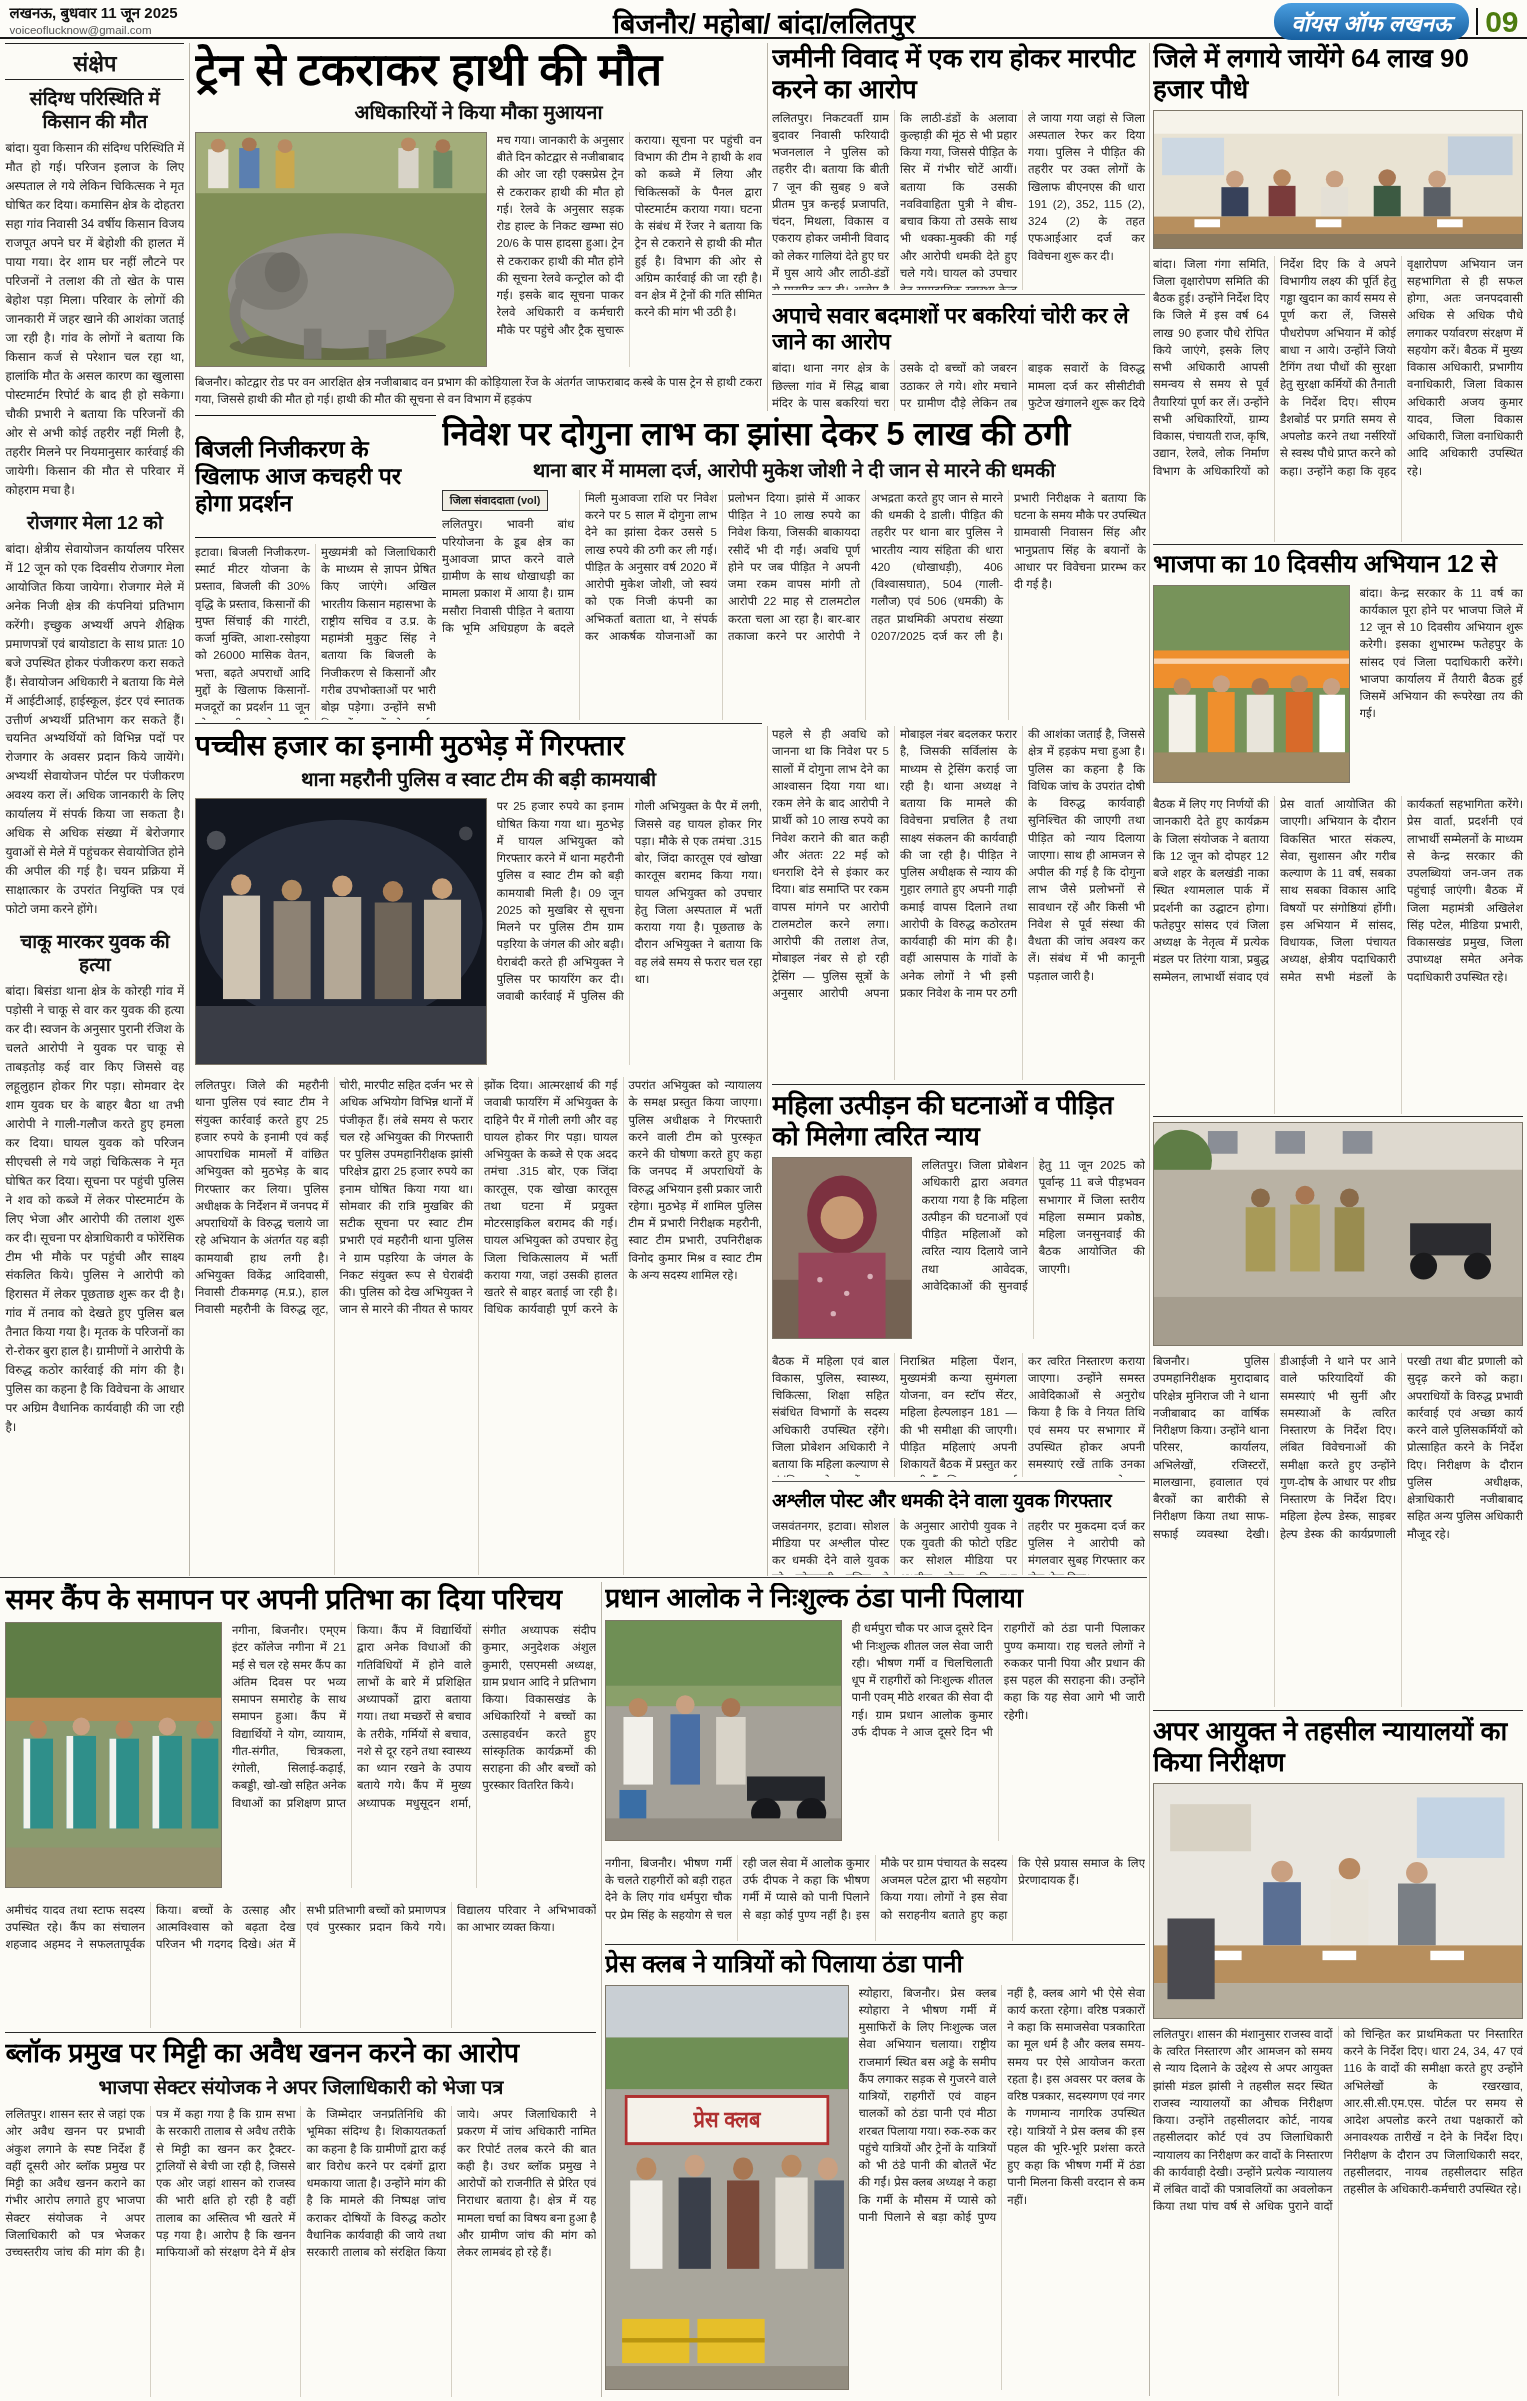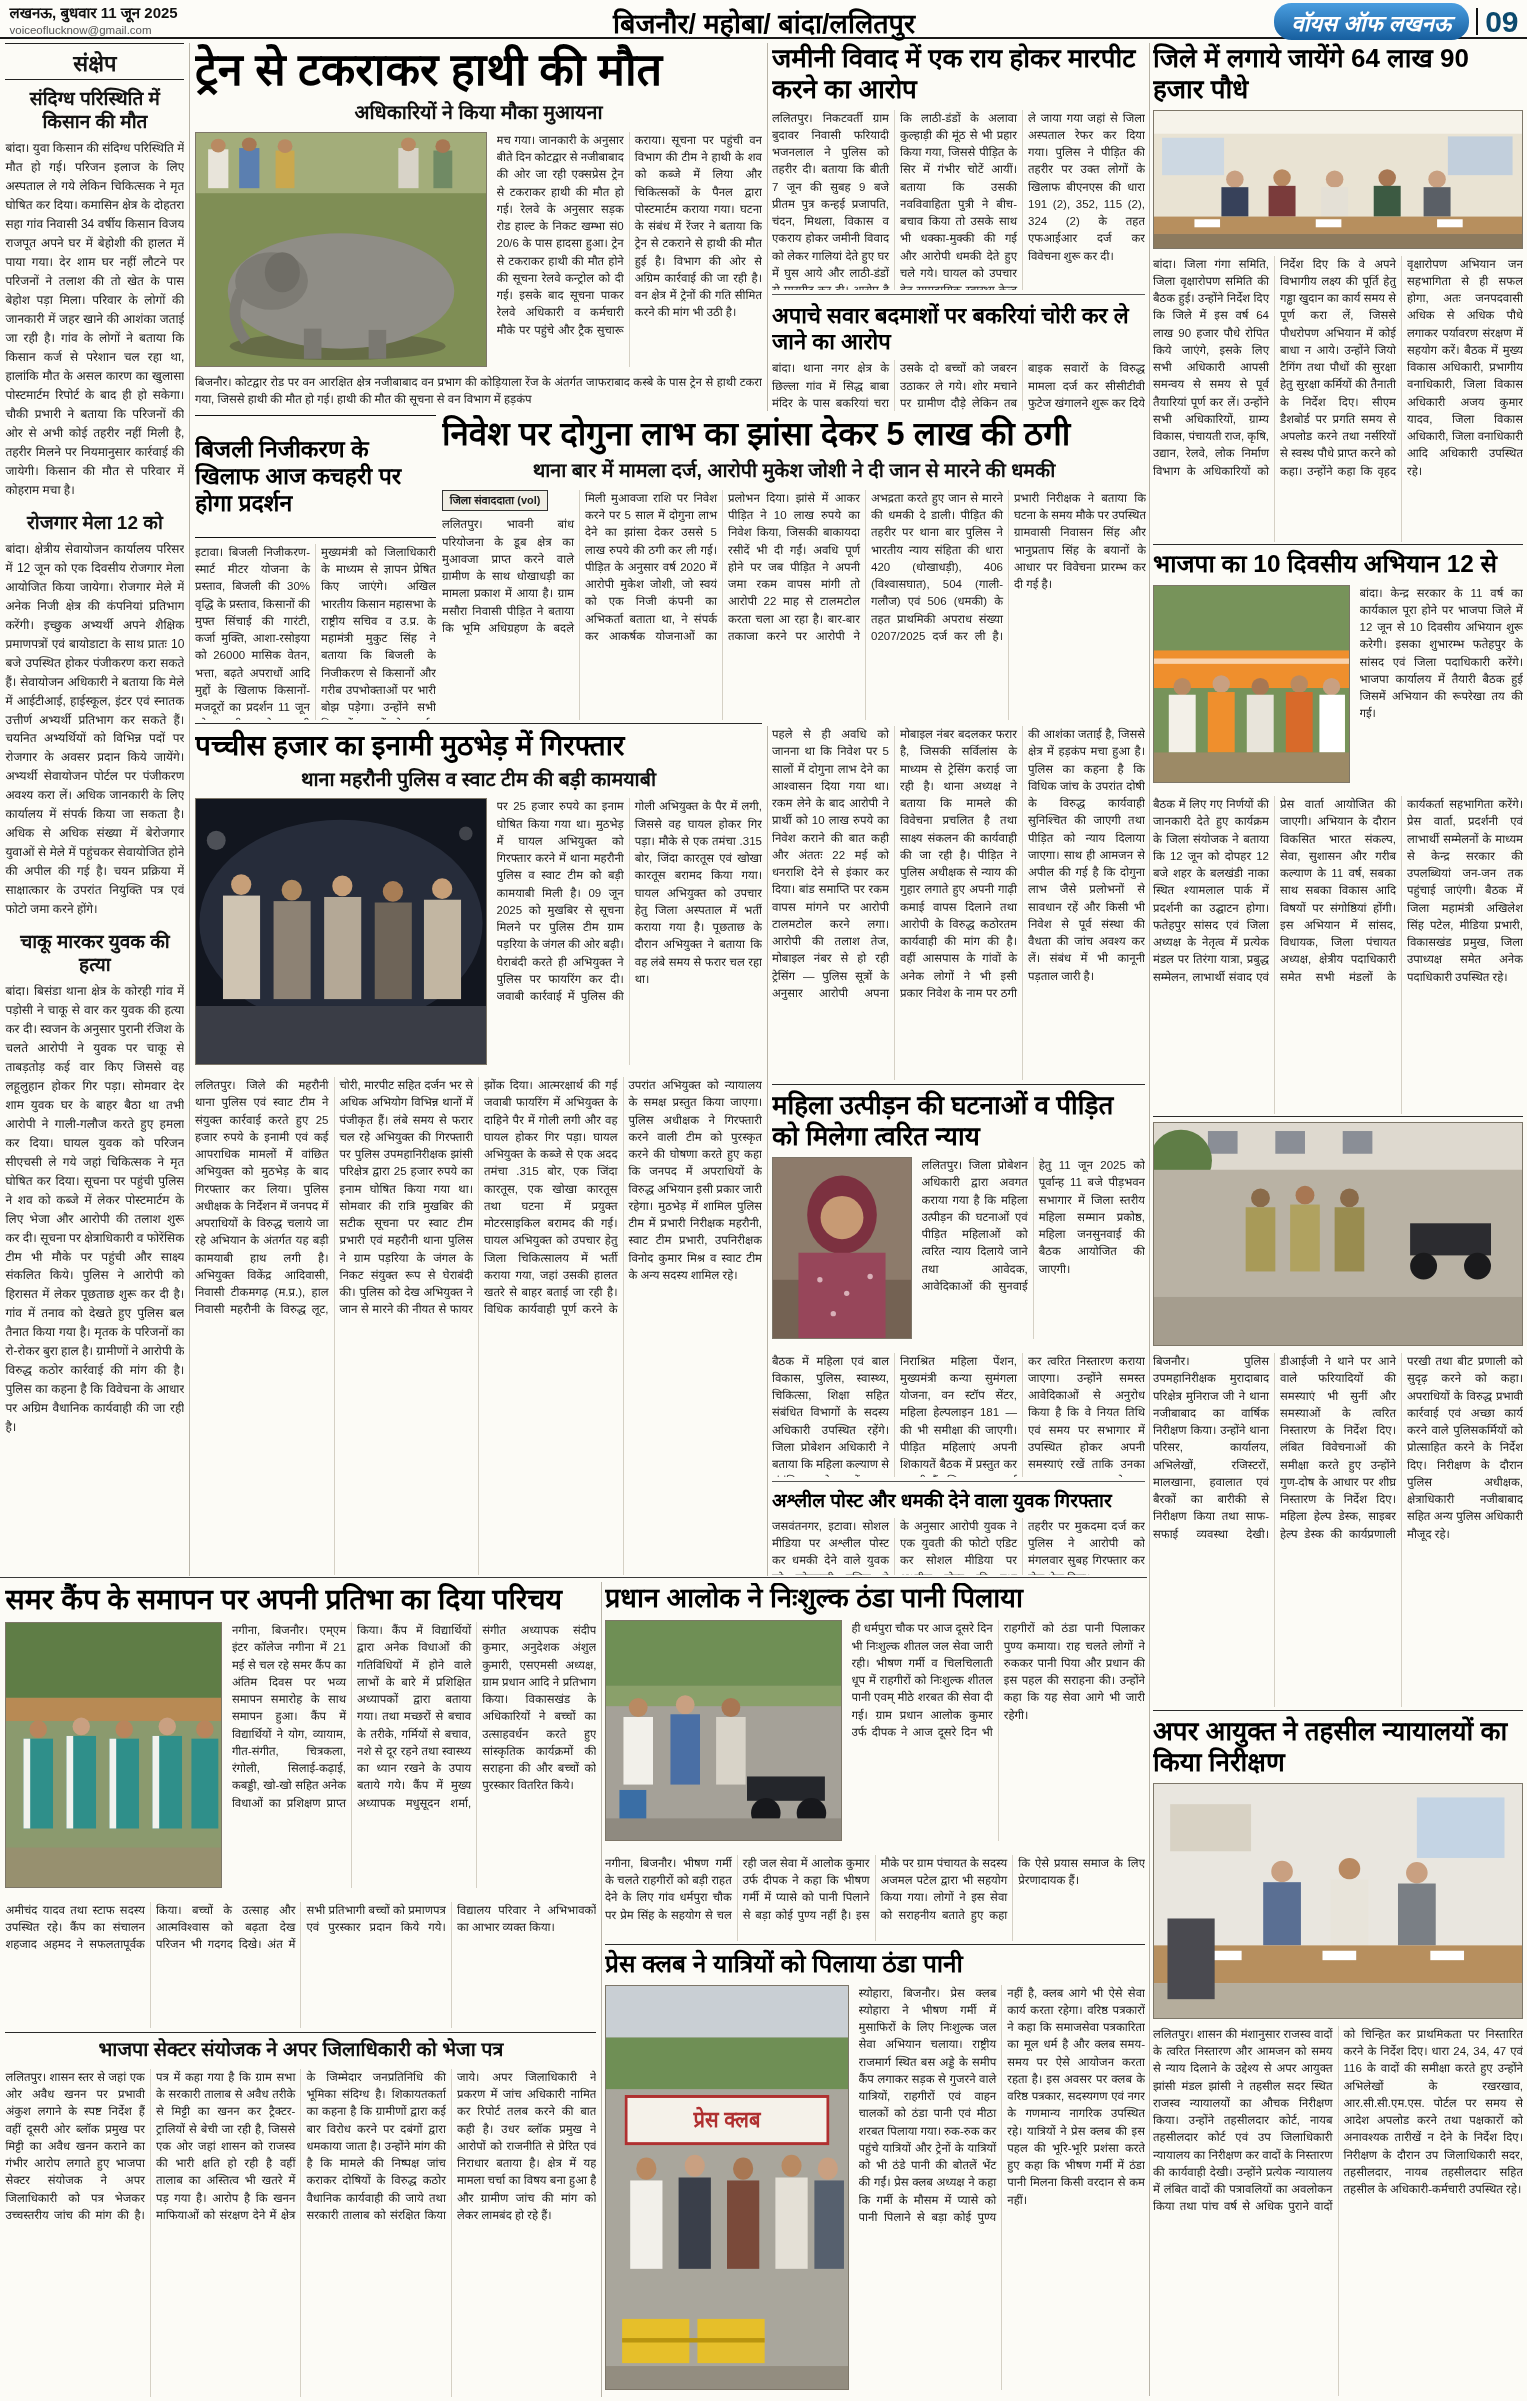--- a/index.html
+++ b/index.html
@@ -11,21 +11,21 @@
   .hdr-left{position:absolute;left:9.5px;top:4.1px;line-height:1.25}
   .hdr-date{font-size:15px;font-weight:bold;color:#111}
   .hdr-email{font-size:11.5px;color:#555}
   .hdr-center{position:absolute;left:50%;top:4.1px;transform:translateX(-50%);
               font-size:27px;font-weight:bold;color:#000;white-space:nowrap}
   .hdr-right{position:absolute;right:9.5px;top:3.4px;display:flex;align-items:center;gap:6.8px}
   .brand-pill{display:inline-block;padding:3.4px 17.6px;border-radius:17.6px;
               background:linear-gradient(#4a9ee0,#175f9f);color:#fff;font-size:22px;
               font-weight:bold;font-style:italic;white-space:nowrap}
   .pgbar{width:2.7px;height:27px;background:#111}
-  .pgnum{font-size:30px;font-weight:bold;color:#0c4a6e}
+  .pgnum{font-size:30px;font-weight:bold;color:#4d7c0f}
   
   .vrule{position:absolute;width:0.7px;background:#b9b4a8}
   .hline{position:absolute;height:1.4px;background:#3a3a3a}
   
   .art{position:absolute;display:flex;flex-direction:column;overflow:hidden}
   .rtop{border-top:1.4px solid #2a2a2a;padding-top:5.4px}
   .rtop-thin{border-top:0.7px solid #555;padding-top:8px}
   .hl{font-weight:bold;line-height:1.18;color:#000;margin-bottom:5.4px}
   .hl-66{font-size:45px}.hl-50{font-size:28px}.hl-48{font-size:33px}.hl-42{font-size:28.5px}
   .hl-40{font-size:27px}.hl-38{font-size:26px}.hl-36{font-size:24.4px}.hl-34{font-size:23px}
@@ -334,20 +334,21 @@
             <rect x="276" y="170" width="40" height="132" fill="#2f8f8a"></rect>
           <rect y="330" width="320" height="58" fill="#97906f"></rect>
         </svg>
       </div>
       <div class="body cols-3 grow">नगीना, बिजनौर। एम्एम इंटर कॉलेज नगीना में 21 मई से चल रहे समर कैंप का अंतिम दिवस पर भव्य समापन समारोह के साथ समापन हुआ। कैंप में विद्यार्थियों ने योग, व्यायाम, गीत-संगीत, चित्रकला, रंगोली, सिलाई-कढ़ाई, कबड्डी, खो-खो सहित अनेक विधाओं का प्रशिक्षण प्राप्त किया। कैंप में विद्यार्थियों द्वारा अनेक विधाओं की गतिविधियों में होने वाले लाभों के बारे में प्रशिक्षित अध्यापकों द्वारा बताया गया। तथा मच्छरों से बचाव के तरीके, गर्मियों से बचाव, नशे से दूर रहने तथा स्वास्थ्य का ध्यान रखने के उपाय बताये गये। कैंप में मुख्य अध्यापक मधुसूदन शर्मा, संगीत अध्यापक संदीप कुमार, अनुदेशक अंशुल कुमारी, एसएमसी अध्यक्ष, ग्राम प्रधान आदि ने प्रतिभाग किया। विकासखंड के अधिकारियों ने बच्चों का उत्साहवर्धन करते हुए सांस्कृतिक कार्यक्रमों की सराहना की और बच्चों को पुरस्कार वितरित किये।</div>
     </div>
     <div class="body cols-4 grow" style="margin-top:6.8px">अमीचंद यादव तथा स्टाफ सदस्य उपस्थित रहे। कैंप का संचालन शहजाद अहमद ने सफलतापूर्वक किया। बच्चों के उत्साह और आत्मविश्वास को बढ़ता देख परिजन भी गदगद दिखे। अंत में सभी प्रतिभागी बच्चों को प्रमाणपत्र एवं पुरस्कार प्रदान किये गये। विद्यालय परिवार ने अभिभावकों का आभार व्यक्त किया।</div>
   </section>
 
   <section class="art rtop" style="left:5.4px;top:2032px;width:591px;height:365px">
+    <h2 class="hl hl-40">ब्लॉक प्रमुख पर मिट्टी का अवैध खनन करने का आरोप</h2>
     <div class="subhead">भाजपा सेक्टर संयोजक ने अपर जिलाधिकारी को भेजा पत्र</div>
     <div class="body cols-4 grow">ललितपुर। शासन स्तर से जहां एक ओर अवैध खनन पर प्रभावी अंकुश लगाने के स्पष्ट निर्देश हैं वहीं दूसरी ओर ब्लॉक प्रमुख पर मिट्टी का अवैध खनन कराने का गंभीर आरोप लगाते हुए भाजपा सेक्टर संयोजक ने अपर जिलाधिकारी को पत्र भेजकर उच्चस्तरीय जांच की मांग की है। पत्र में कहा गया है कि ग्राम सभा के सरकारी तालाब से अवैध तरीके से मिट्टी का खनन कर ट्रैक्टर-ट्रालियों से बेची जा रही है, जिससे एक ओर जहां शासन को राजस्व की भारी क्षति हो रही है वहीं तालाब का अस्तित्व भी खतरे में पड़ गया है। आरोप है कि खनन माफियाओं को संरक्षण देने में क्षेत्र के जिम्मेदार जनप्रतिनिधि की भूमिका संदिग्ध है। शिकायतकर्ता का कहना है कि ग्रामीणों द्वारा कई बार विरोध करने पर दबंगों द्वारा धमकाया जाता है। उन्होंने मांग की है कि मामले की निष्पक्ष जांच कराकर दोषियों के विरुद्ध कठोर वैधानिक कार्यवाही की जाये तथा सरकारी तालाब को संरक्षित किया जाये। अपर जिलाधिकारी ने प्रकरण में जांच अधिकारी नामित कर रिपोर्ट तलब करने की बात कही है। उधर ब्लॉक प्रमुख ने आरोपों को राजनीति से प्रेरित एवं निराधार बताया है। क्षेत्र में यह मामला चर्चा का विषय बना हुआ है और ग्रामीण जांच की मांग को लेकर लामबंद हो रहे हैं।</div>
   </section>
 
   <section class="art" style="left:605px;top:1583px;width:540px;height:358px">
     <h2 class="hl hl-40">प्रधान आलोक ने निःशुल्क ठंडा पानी पिलाया</h2>
     <div class="row" style="height:221px">
       <div class="photo" style="width:237px;height:100%">
         <svg viewBox="0 0 350 324" preserveAspectRatio="none">
           <rect width="350" height="324" fill="#a5a198"></rect>

